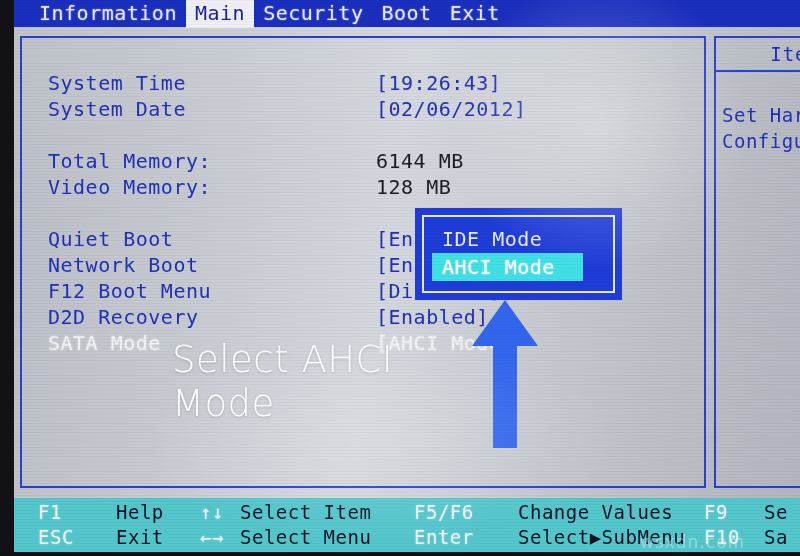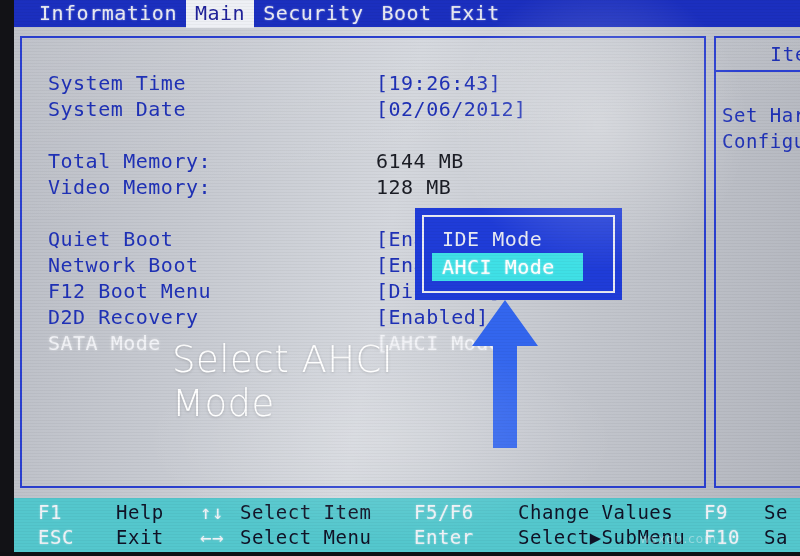--- a/index.html
+++ b/index.html
@@ -246,21 +246,21 @@
   .col-c { left: 400px; }
   .col-c .status-key  { width: 104px; }
   .col-d { left: 690px; }
   .col-d .status-key  { width: 60px; }
 
   .watermark {
     position: absolute;
     left: 640px; top: 532px;
     z-index: 35;
     font-family: "DejaVu Sans", "Liberation Sans", sans-serif;
-    font-size: 12px;
+    font-size: 17px;
     color: rgba(235,240,245,0.42);
     letter-spacing: 1px;
     pointer-events: none;
   }
 </style>
 </head>
 <body>
 
 <div id="screenshot">
 

